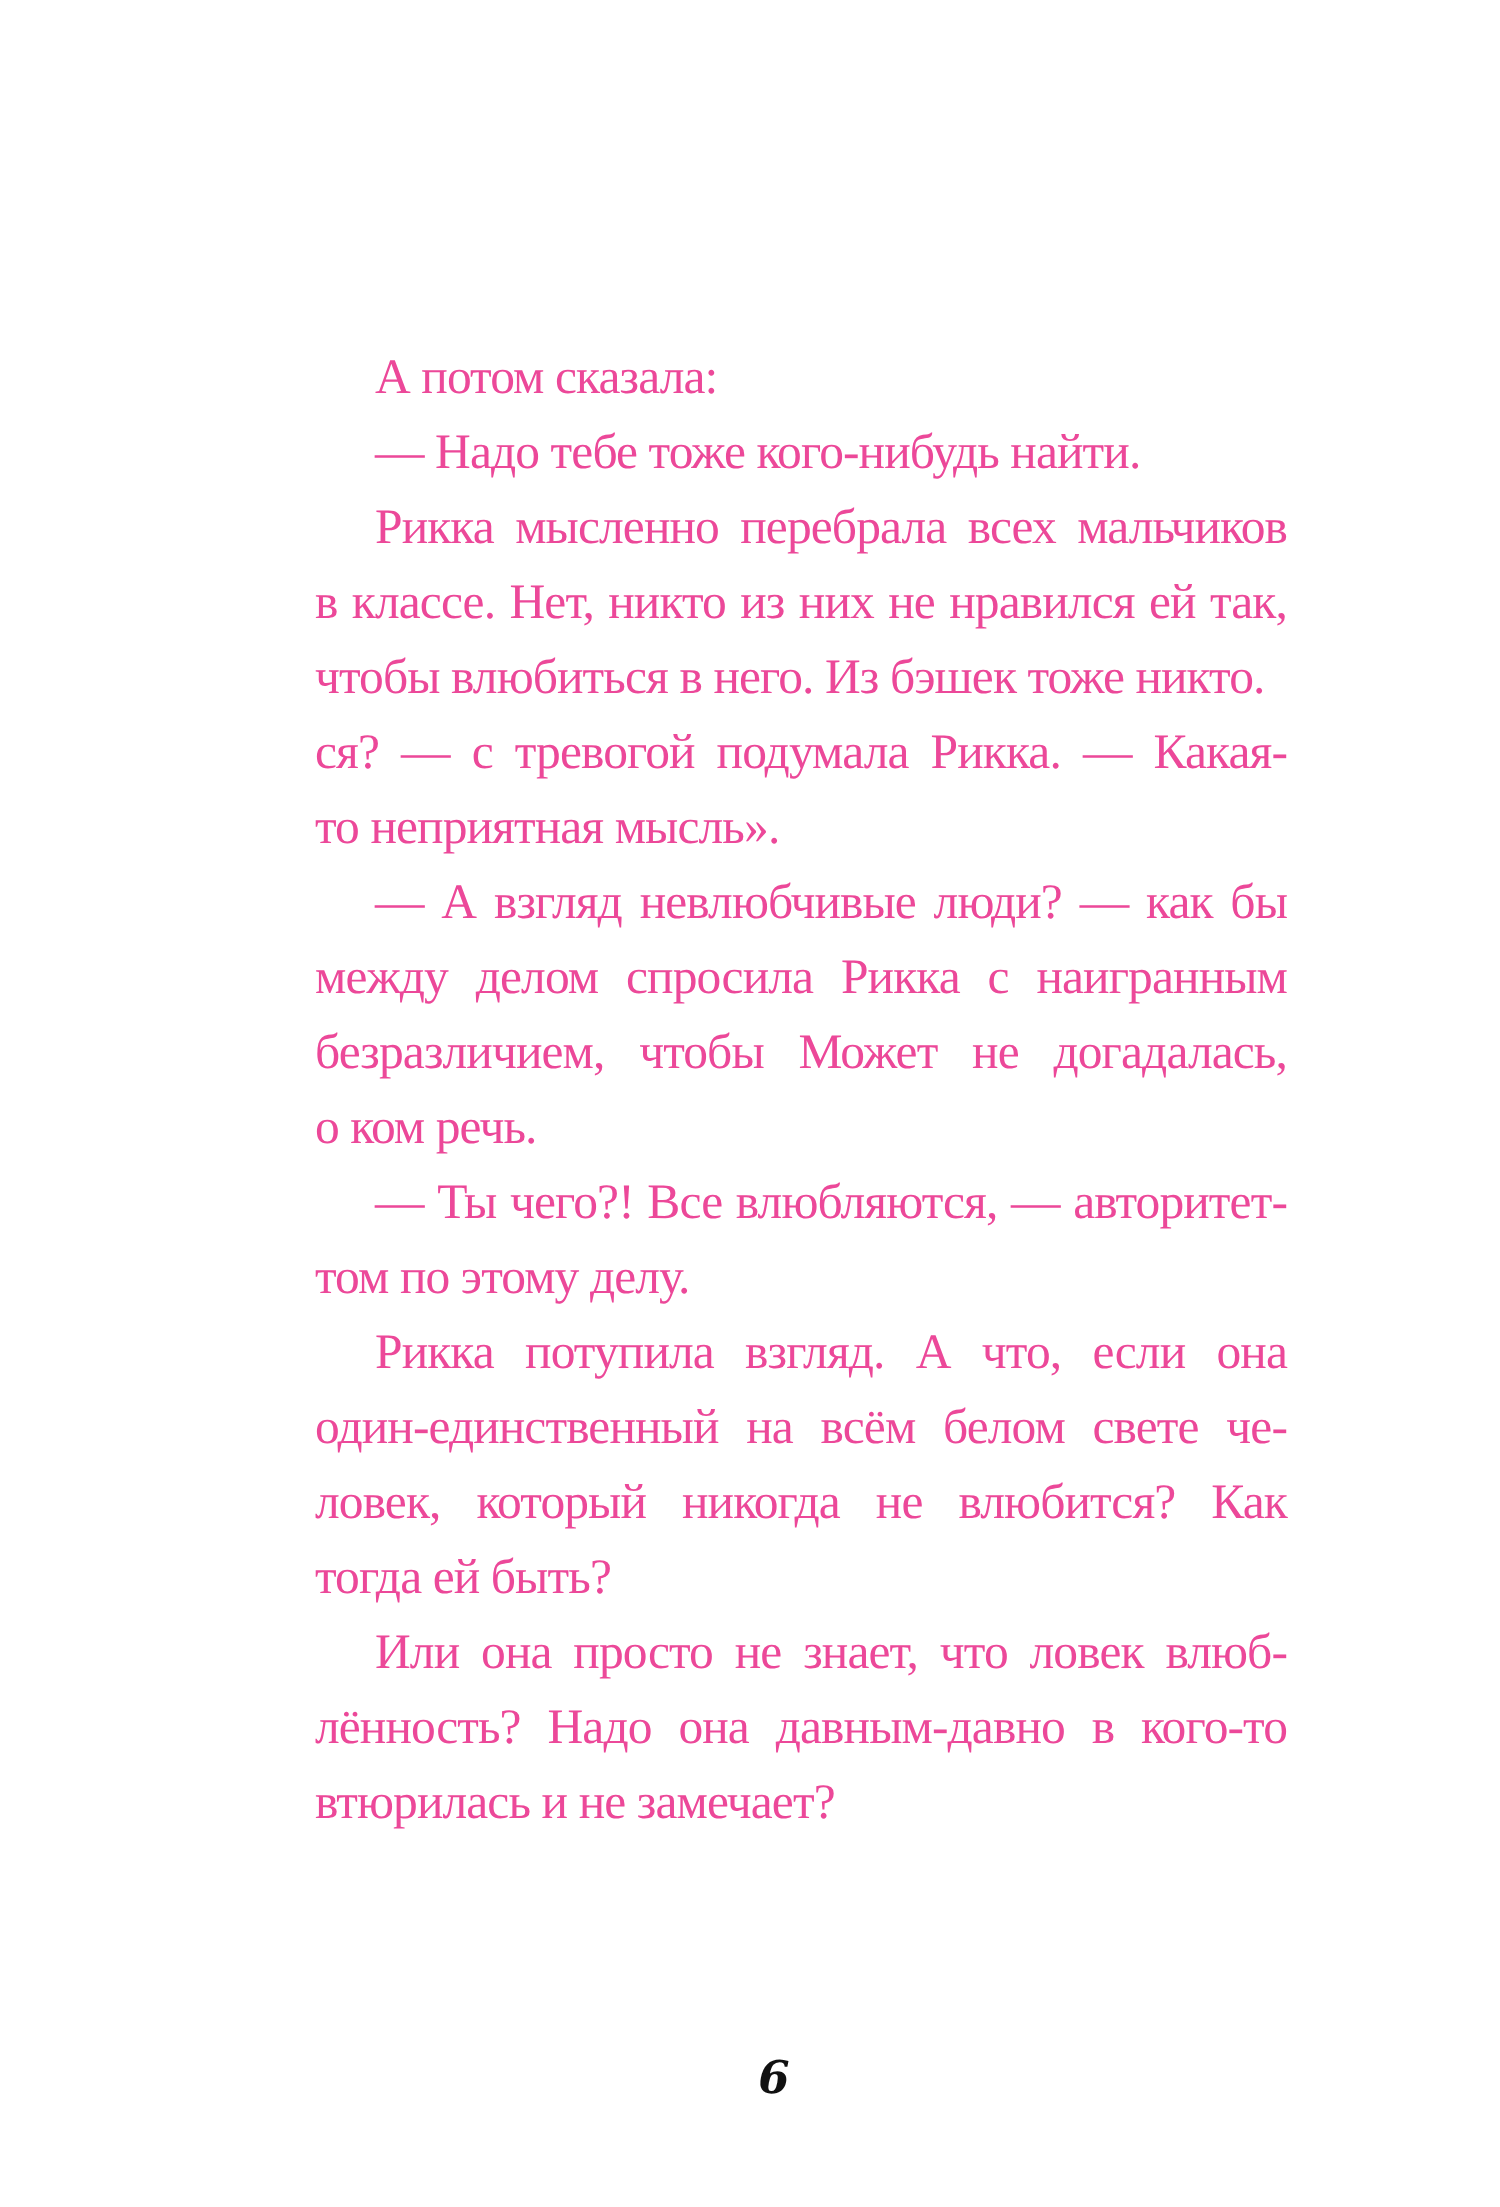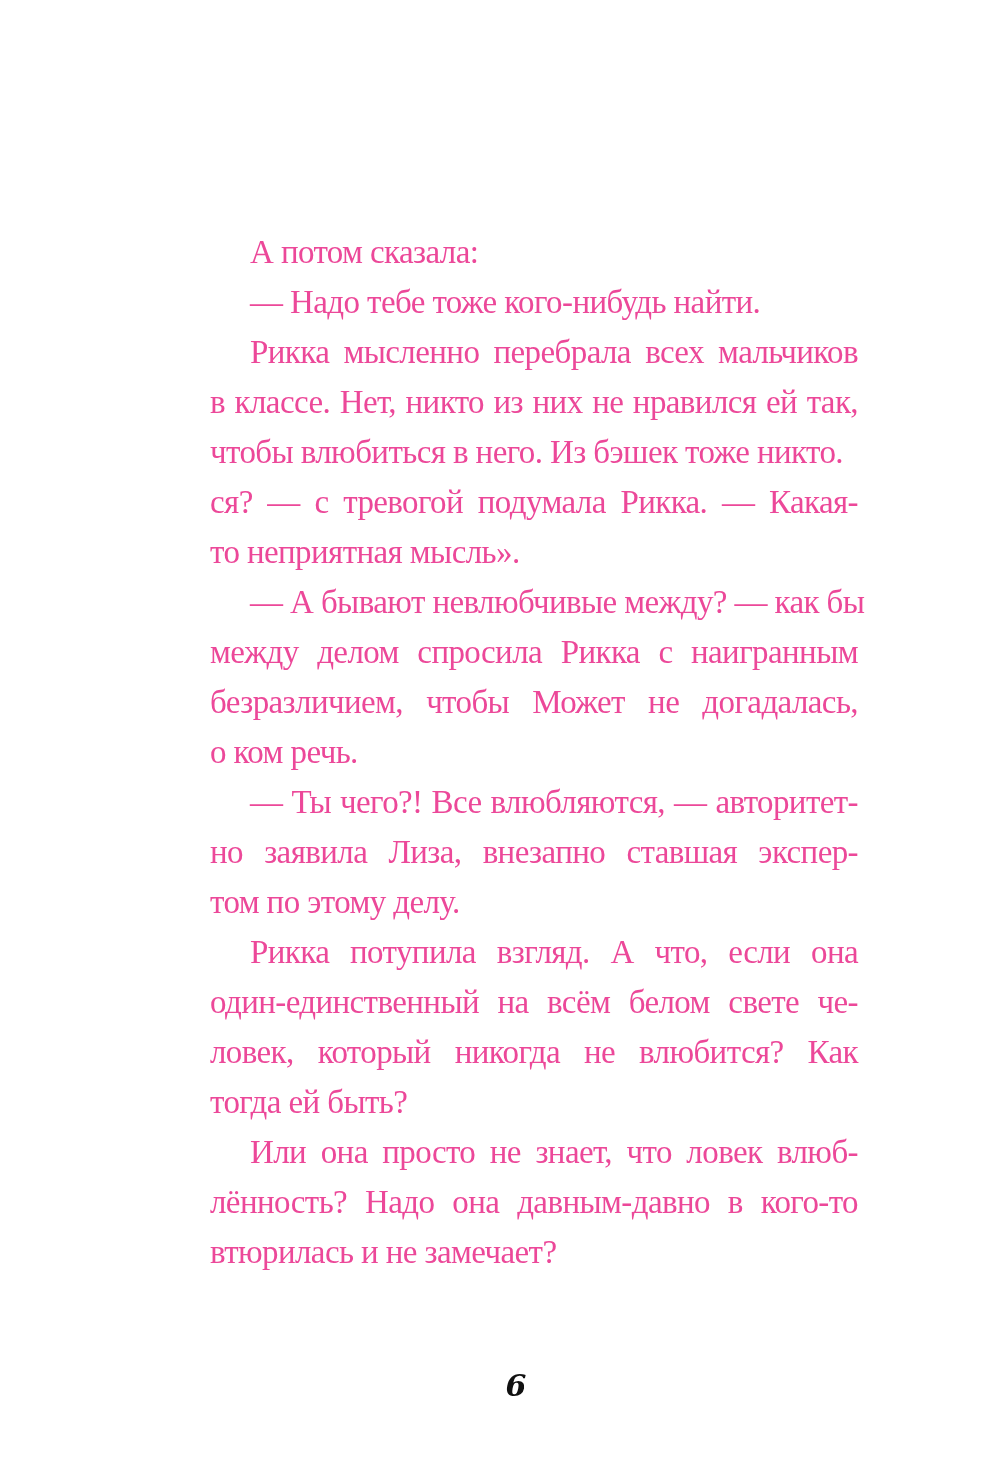--- a/index.html
+++ b/index.html
@@ -77,29 +77,28 @@
     <span class="line">в классе. Нет, никто из них не нравился ей так,</span>
     <span class="line last">чтобы влюбиться в него. Из бэшек тоже никто.</span>
   </div>
 
   <div class="para">
     <span class="line">ся? — с тревогой подумала Рикка. — Какая-</span>
     <span class="line last">то неприятная мысль».</span>
   </div>
 
   <div class="para">
-    <span class="line first">— А бывают невлюбчивые между? — как бы</span>
+    <span class="line first">— А взгляд невлюбчивые люди? — как бы</span>
     <span class="line">между делом спросила Рикка с наигранным</span>
     <span class="line">безразличием, чтобы Может не догадалась,</span>
     <span class="line last">о ком речь.</span>
   </div>
 
   <div class="para">
     <span class="line first">— Ты чего?! Все влюбляются, — авторитет-</span>
-    <span class="line">но заявила Лиза, внезапно ставшая экспер-</span>
     <span class="line last">том по этому делу.</span>
   </div>
 
   <div class="para">
     <span class="line first">Рикка потупила взгляд. А что, если она</span>
     <span class="line">один-единственный на всём белом свете че-</span>
     <span class="line">ловек, который никогда не влюбится? Как</span>
     <span class="line last">тогда ей быть?</span>
   </div>
 

